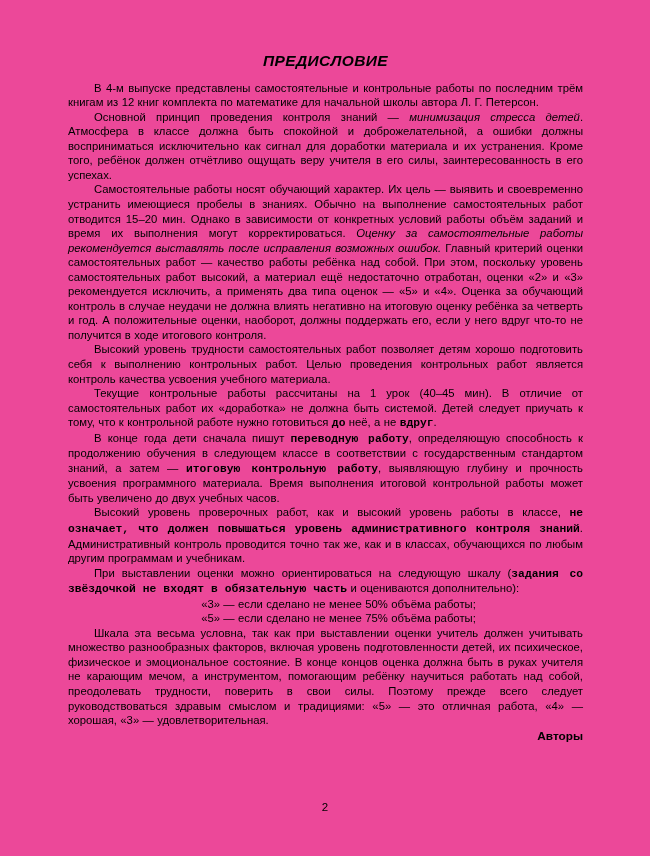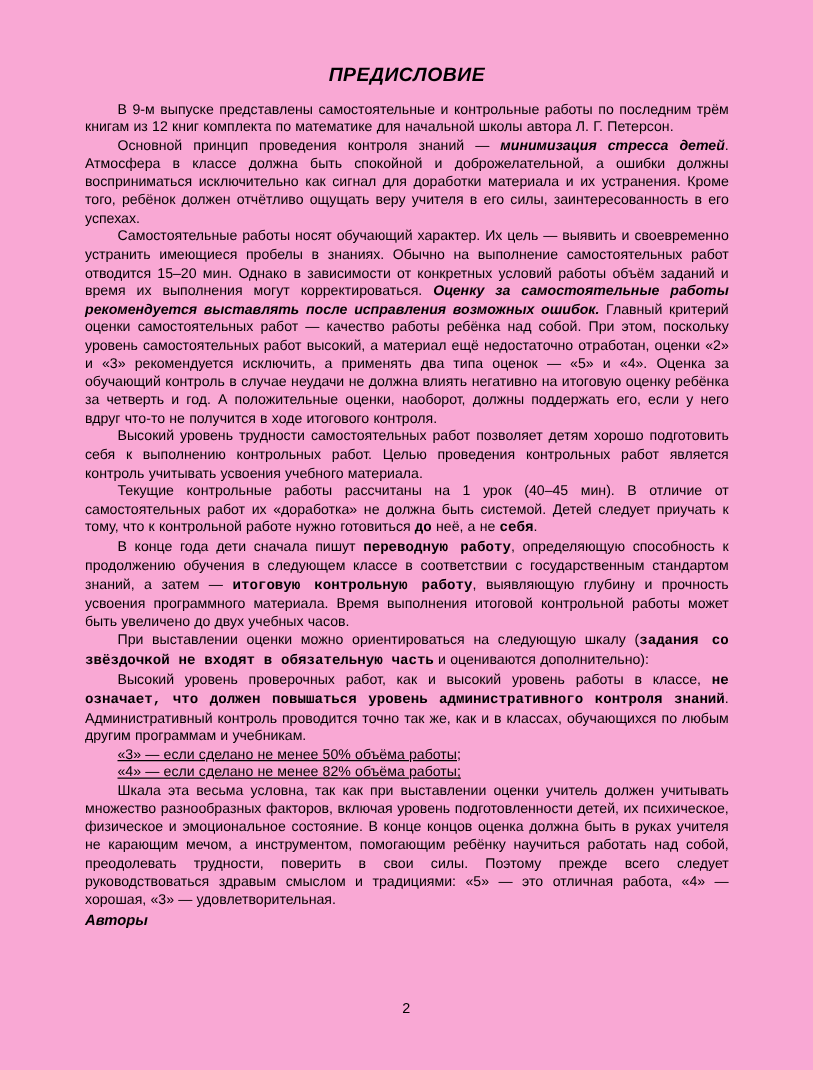--- a/index.html
+++ b/index.html
@@ -16,21 +16,21 @@
     position: relative;
     overflow: hidden;
   }
 
   .page {
     position: absolute;
     left: 0;
     top: 0;
     width: 650px;
     height: 856px;
-    background: #f9a8d4;
+    background: #ec4899;
   }
 
   .content {
     position: absolute;
     left: 68px;
     top: 52px;
     width: 515px;
   }
 
   .doc-title {
@@ -49,39 +49,37 @@
     line-height: 14.55px;
     text-align: justify;
     text-justify: inter-word;
     text-indent: 26px;
     hyphens: none;
     word-spacing: 0.02em;
   }
 
   p.para.listitem {
     text-indent: 26px;
-    text-align: left;
-    text-decoration: underline;
+    text-align: center;
   }
 
   .bi {
-    font-weight: bold;
+    font-weight: normal;
     font-style: italic;
   }
   .b {
     font-weight: bold;
     font-family: Liberation Mono, monospace;
   }
 
   .signature {
     margin: 1px 0 0 0;
     font-size: 11.8px;
     font-weight: bold;
-    font-style: italic;
-    text-align: left;
+    text-align: right;
     line-height: 15px;
   }
 
   .page-number {
     position: absolute;
     left: 0;
     top: 800px;
     width: 650px;
     text-align: center;
     font-size: 11.5px;
@@ -92,30 +90,30 @@
 </head>
 <body>
 
 <div class="page">
 
   <div class="content">
 
     <h1 class="doc-title">ПРЕДИСЛОВИЕ</h1>
 
     <div id="paragraphs">
-        <p class="para">В 9-м выпуске представлены самостоятельные и контрольные работы по последним трём книгам из 12 книг комплекта по математике для начальной школы автора Л. Г. Петерсон.</p>
+        <p class="para">В 4-м выпуске представлены самостоятельные и контрольные работы по последним трём книгам из 12 книг комплекта по математике для начальной школы автора Л. Г. Петерсон.</p>
         <p class="para">Основной принцип проведения контроля знаний — <span class="bi">минимизация стресса детей</span>. Атмосфера в классе должна быть спокойной и доброжелательной, а ошибки должны восприниматься исключительно как сигнал для доработки материала и их устранения. Кроме того, ребёнок должен отчётливо ощущать веру учителя в его силы, заинтересованность в его успехах.</p>
         <p class="para">Самостоятельные работы носят обучающий характер. Их цель — выявить и своевременно устранить имеющиеся пробелы в знаниях. Обычно на выполнение самостоятельных работ отводится 15–20 мин. Однако в зависимости от конкретных условий работы объём заданий и время их выполнения могут корректироваться. <span class="bi">Оценку за самостоятельные работы рекомендуется выставлять после исправления возможных ошибок.</span> Главный критерий оценки самостоятельных работ — качество работы ребёнка над собой. При этом, поскольку уровень самостоятельных работ высокий, а материал ещё недостаточно отработан, оценки «2» и «3» рекомендуется исключить, а применять два типа оценок — «5» и «4». Оценка за обучающий контроль в случае неудачи не должна влиять негативно на итоговую оценку ребёнка за четверть и год. А положительные оценки, наоборот, должны поддержать его, если у него вдруг что-то не получится в ходе итогового контроля.</p>
-        <p class="para">Высокий уровень трудности самостоятельных работ позволяет детям хорошо подготовить себя к выполнению контрольных работ. Целью проведения контрольных работ является контроль учитывать усвоения учебного материала.</p>
-        <p class="para">Текущие контрольные работы рассчитаны на 1 урок (40–45 мин). В отличие от самостоятельных работ их «доработка» не должна быть системой. Детей следует приучать к тому, что к контрольной работе нужно готовиться <span class="b">до</span> неё, а не <span class="b">себя</span>.</p>
+        <p class="para">Высокий уровень трудности самостоятельных работ позволяет детям хорошо подготовить себя к выполнению контрольных работ. Целью проведения контрольных работ является контроль качества усвоения учебного материала.</p>
+        <p class="para">Текущие контрольные работы рассчитаны на 1 урок (40–45 мин). В отличие от самостоятельных работ их «доработка» не должна быть системой. Детей следует приучать к тому, что к контрольной работе нужно готовиться <span class="b">до</span> неё, а не <span class="b">вдруг</span>.</p>
         <p class="para">В конце года дети сначала пишут <span class="b">переводную работу</span>, определяющую способность к продолжению обучения в следующем классе в соответствии с государственным стандартом знаний, а затем — <span class="b">итоговую контрольную работу</span>, выявляющую глубину и прочность усвоения программного материала. Время выполнения итоговой контрольной работы может быть увеличено до двух учебных часов.</p>
+        <p class="para">Высокий уровень проверочных работ, как и высокий уровень работы в классе, <span class="b">не означает, что должен повышаться уровень административного контроля знаний</span>. Административный контроль проводится точно так же, как и в классах, обучающихся по любым другим программам и учебникам.</p>
         <p class="para">При выставлении оценки можно ориентироваться на следующую шкалу (<span class="b">задания со звёздочкой не входят в обязательную часть</span> и оцениваются дополнительно):</p>
-        <p class="para">Высокий уровень проверочных работ, как и высокий уровень работы в классе, <span class="b">не означает, что должен повышаться уровень административного контроля знаний</span>. Административный контроль проводится точно так же, как и в классах, обучающихся по любым другим программам и учебникам.</p>
         <p class="para listitem">«3» — если сделано не менее 50% объёма работы;</p>
-        <p class="para listitem">«4» — если сделано не менее 82% объёма работы;</p>
+        <p class="para listitem">«5» — если сделано не менее 75% объёма работы;</p>
         <p class="para">Шкала эта весьма условна, так как при выставлении оценки учитель должен учитывать множество разнообразных факторов, включая уровень подготовленности детей, их психическое, физическое и эмоциональное состояние. В конце концов оценка должна быть в руках учителя не карающим мечом, а инструментом, помогающим ребёнку научиться работать над собой, преодолевать трудности, поверить в свои силы. Поэтому прежде всего следует руководствоваться здравым смыслом и традициями: «5» — это отличная работа, «4» — хорошая, «3» — удовлетворительная.</p>
       </div>
 
     <p class="signature">Авторы</p>
 
   </div>
 
   <div class="page-number">2</div>
 
 </div>

